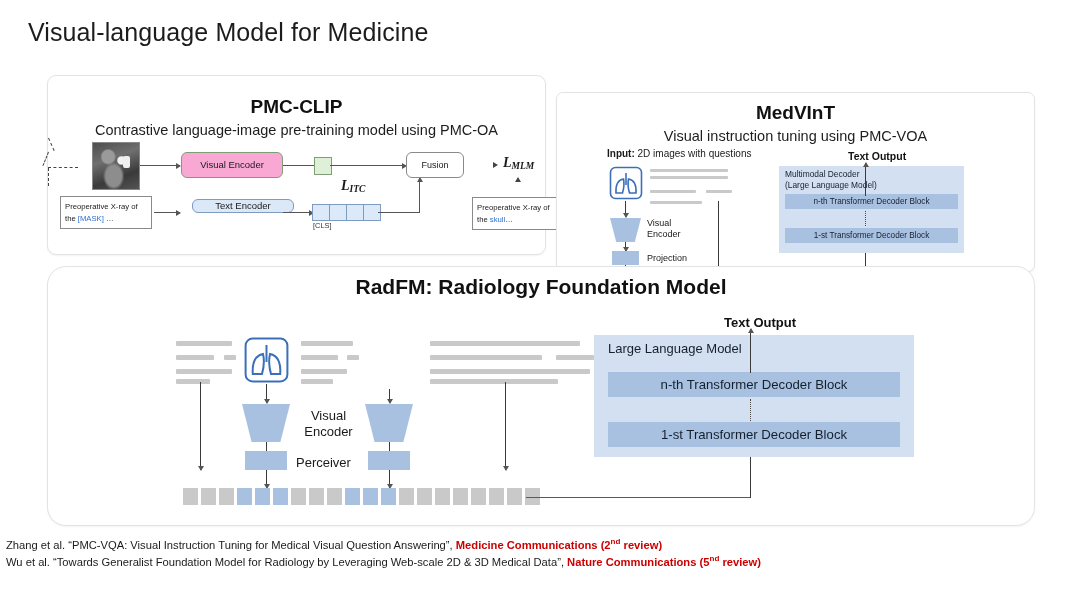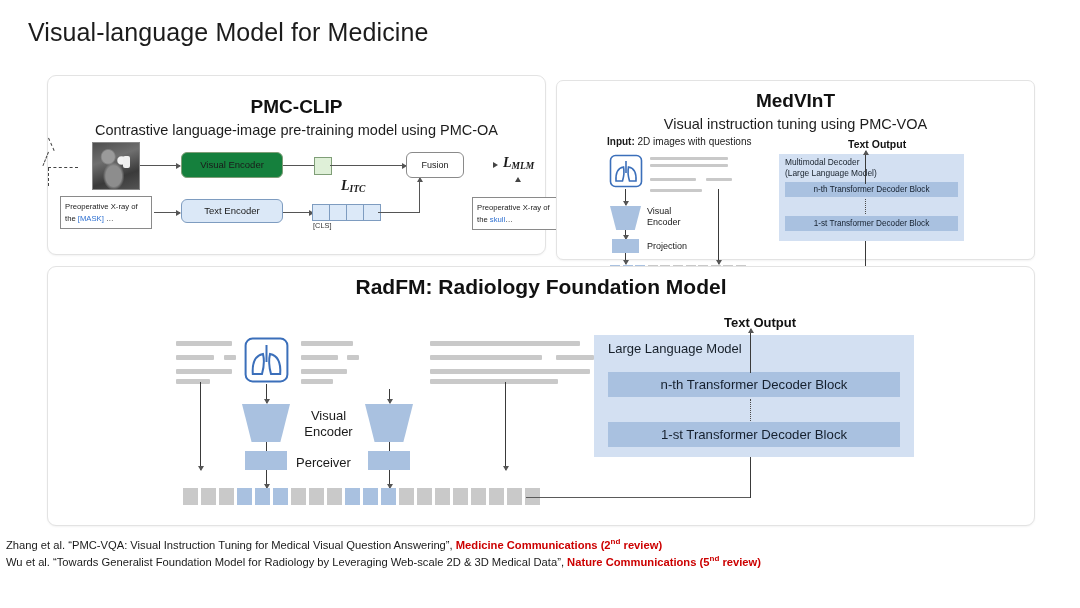--- a/index.html
+++ b/index.html
@@ -16,39 +16,39 @@
     font-size:25px;font-weight:400;letter-spacing:.1px;color:#1c1c1c;
   }
 
   
   .panel{
     position:absolute;background:#fff;
     border:1px solid #e3e3e3;border-radius:9px;
     box-shadow:0 1px 2px rgba(0,0,0,.05);
   }
   #panel-pmcclip{left:47px;top:75px;width:497px;height:178px;}
-  #panel-medvint{left:556px;top:80px;width:477px;height:178px;border-radius:7px;}
-  #panel-radfm{left:47px;top:266px;width:986px;height:258px;}
+  #panel-medvint{left:556px;top:92px;width:477px;height:178px;border-radius:7px;}
+  #panel-radfm{left:47px;top:266px;width:986px;height:258px;border-radius:19px;}
 
   .panel-title{
     text-align:center;font-weight:bold;color:#111;
   }
   #panel-pmcclip .panel-title{font-size:19px;margin-top:20px;}
   #panel-medvint .panel-title{font-size:19px;margin-top:9px;}
   #panel-radfm  .panel-title{font-size:21px;margin-top:8px;}
   .panel-sub{
     text-align:center;font-size:14.5px;color:#1d1d1d;margin-top:4px;font-weight:400;
   }
   .box{
     position:absolute;box-sizing:border-box;
     display:flex;align-items:center;justify-content:center;
     text-align:center;line-height:1.15;
   }
   .rbox{border:1px solid #6e6e6e;border-radius:6px;background:#fff;}
-  .green{background:#15803d;border:1px solid #7f9e77;}
+  .green{background:#f9a8d4;border:1px solid #7f9e77;}
   .blue{background:#dbe8f7;border:1px solid #7e9cc0;}
   .plain{border:1px solid #8a8a8a;background:#fff;}
   .hline{position:absolute;background:#555;height:1.2px;}
   .vline{position:absolute;background:#555;width:1.2px;}
   .lbl{position:absolute;}
 
   .arrow-r::after{
     content:"";position:absolute;right:-1px;top:50%;
     transform:translateY(-50%);
     border-left:5px solid #555;border-top:3.5px solid transparent;border-bottom:3.5px solid transparent;
@@ -150,21 +150,21 @@
       <span>Preoperative X-ray of</span><br>
       <span>the </span><span class="tok-blue">[MASK]</span><span> …</span>
     </div>
 
     <div class="hline arrow-r" style="left:92px;top:89px;width:40px;"></div>
     <div class="hline arrow-r" style="left:106px;top:136px;width:26px;"></div>
 
     <div class="box rbox green" style="left:133px;top:76px;width:102px;height:26px;font-size:9.5px;color:#1a1a1a;">
       <span>Visual Encoder</span>
     </div>
-    <div class="box rbox blue" style="left:133px;top:123px;width:102px;height:24px;font-size:9.5px;color:#1a1a1a;">
+    <div class="box rbox blue" style="left:144px;top:123px;width:102px;height:14px;font-size:9.5px;color:#1a1a1a;">
       <span>Text Encoder</span>
     </div>
 
     <div class="hline" style="left:235px;top:89px;width:33px;"></div>
     <div class="hline arrow-r" style="left:235px;top:136px;width:30px;"></div>
 
     <div class="green-sq" style="left:266px;top:81px;"></div>
 
     <div class="cls-seq" style="left:265px;top:128px;">
       <i></i>

